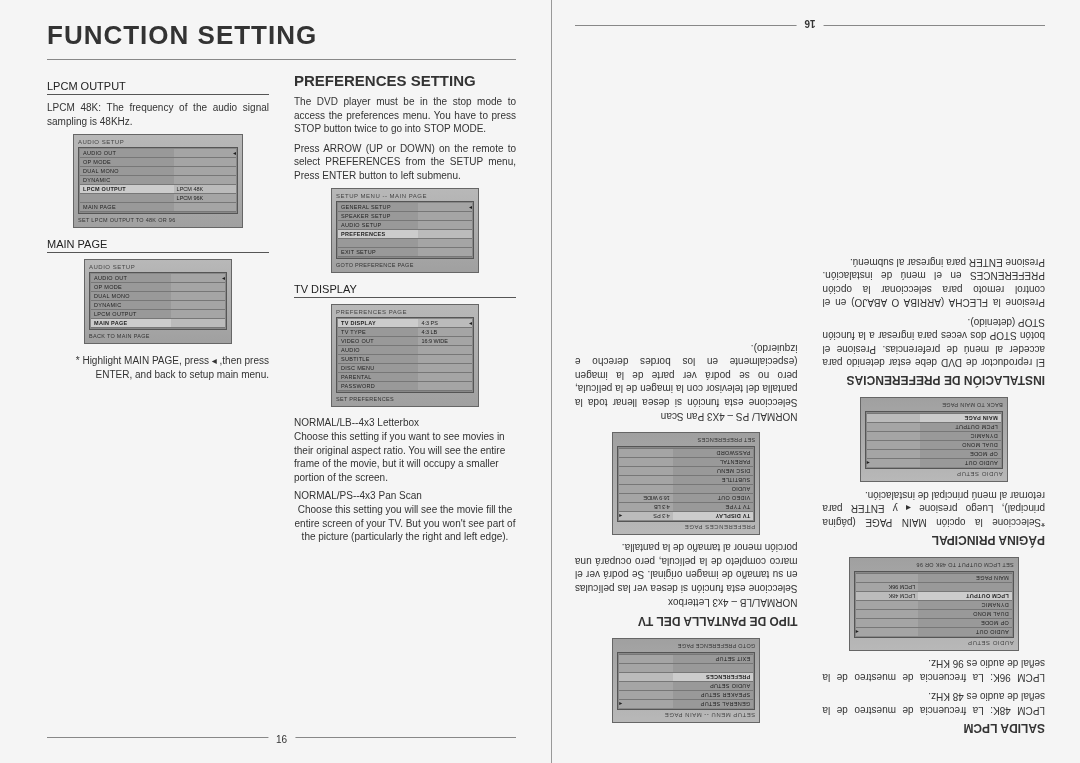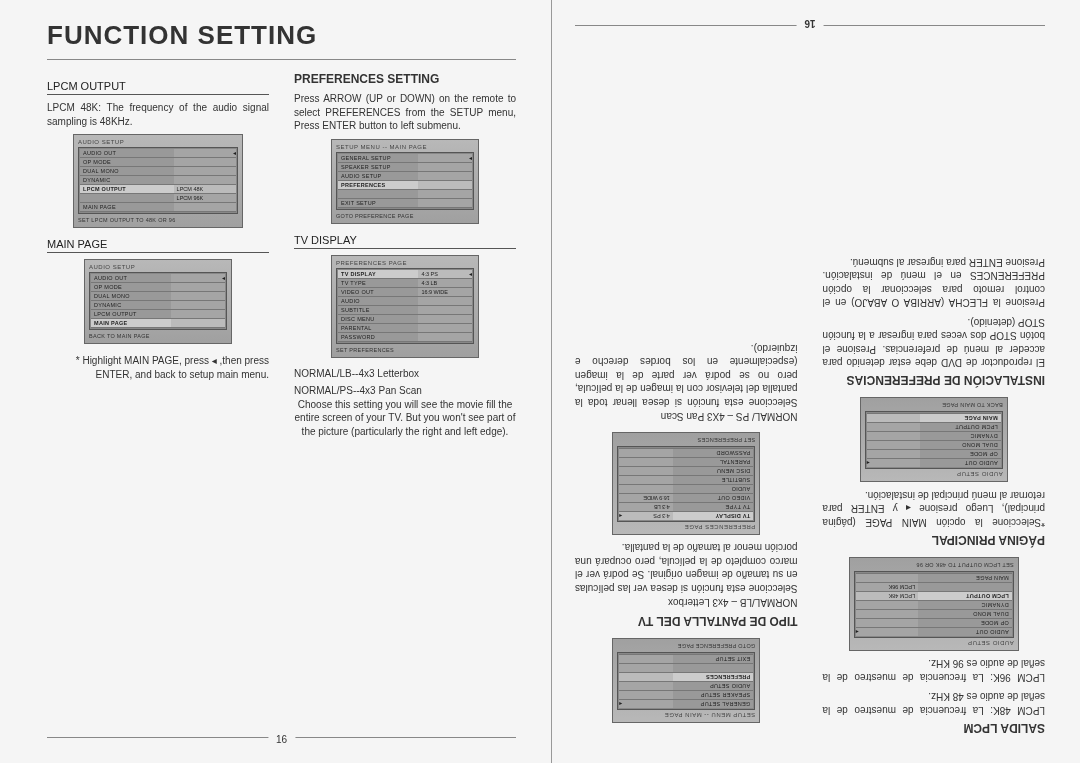--- a/index.html
+++ b/index.html
@@ -42,21 +42,21 @@
     .section-hdr {
       font-size: 11px;
       font-weight: normal;
       color: #222;
       padding-bottom: 2px;
       border-bottom: 1px solid #555;
       margin-bottom: 6px;
       margin-top: 8px;
     }
     .section-hdr-bold {
-      font-size: 12px;
+      font-size: 15px;
       font-weight: bold;
       padding-bottom: 2px;
       margin-bottom: 4px;
     }
     .body-text {
       font-size: 10px;
       line-height: 1.35;
       text-align: justify;
       color: #333;
       margin-bottom: 6px;
@@ -225,20 +225,21 @@
             </div>
           </div>
           <div class="menu-footer">BACK TO MAIN PAGE</div>
           <div class="arrow-hint">◂</div>
         </div>
       <div class="body-text" style="text-align:right">* Highlight MAIN PAGE, press ◂ ,then press ENTER, and back to setup main menu.</div>
     </div>
 
     <div class="col">
       <div class="section-hdr-bold">PREFERENCES SETTING</div>
+      <div class="body-text">The DVD player must be in the stop mode to access the preferences menu. You have to press STOP button twice to go into STOP MODE.</div>
       <div class="body-text">Press ARROW (UP or DOWN) on the remote to select PREFERENCES from the SETUP menu, Press ENTER button to left submenu.</div>
       <div id="menu3" class="menu-box menu-box-sm">
           <div class="menu-title">SETUP MENU -- MAIN PAGE</div>
           <div class="menu-inner">
             <div class="menu-row">
               <div class="menu-cell-l">GENERAL SETUP</div>
               <div class="menu-cell-r"></div>
             </div>
             <div class="menu-row">
               <div class="menu-cell-l">SPEAKER SETUP</div>
@@ -298,20 +299,21 @@
             </div>
             <div class="menu-row">
               <div class="menu-cell-l">PASSWORD</div>
               <div class="menu-cell-r"></div>
             </div>
           </div>
           <div class="menu-footer">SET PREFERENCES</div>
           <div class="arrow-hint">◂</div>
         </div>
       <div class="sub-bold">NORMAL/LB--4x3 Letterbox</div>
+      <div class="body-text" style="text-align:left">Choose this setting if you want to see movies in their original aspect ratio. You will see the entire frame of the movie, but it will occupy a smaller portion of the screen.</div>
       <div class="sub-bold">NORMAL/PS--4x3 Pan Scan</div>
       <div class="body-text" style="text-align:center">Choose this setting you will see the movie fill the entire screen of your TV. But you won't see part of the picture (particularly the right and left edge).</div>
     </div>
   </div>
   <div class="page-num-line"></div>
   <div class="page-num-txt">16</div>
 </div>
 
 <div class="page-right">
   <div class="two-col">

